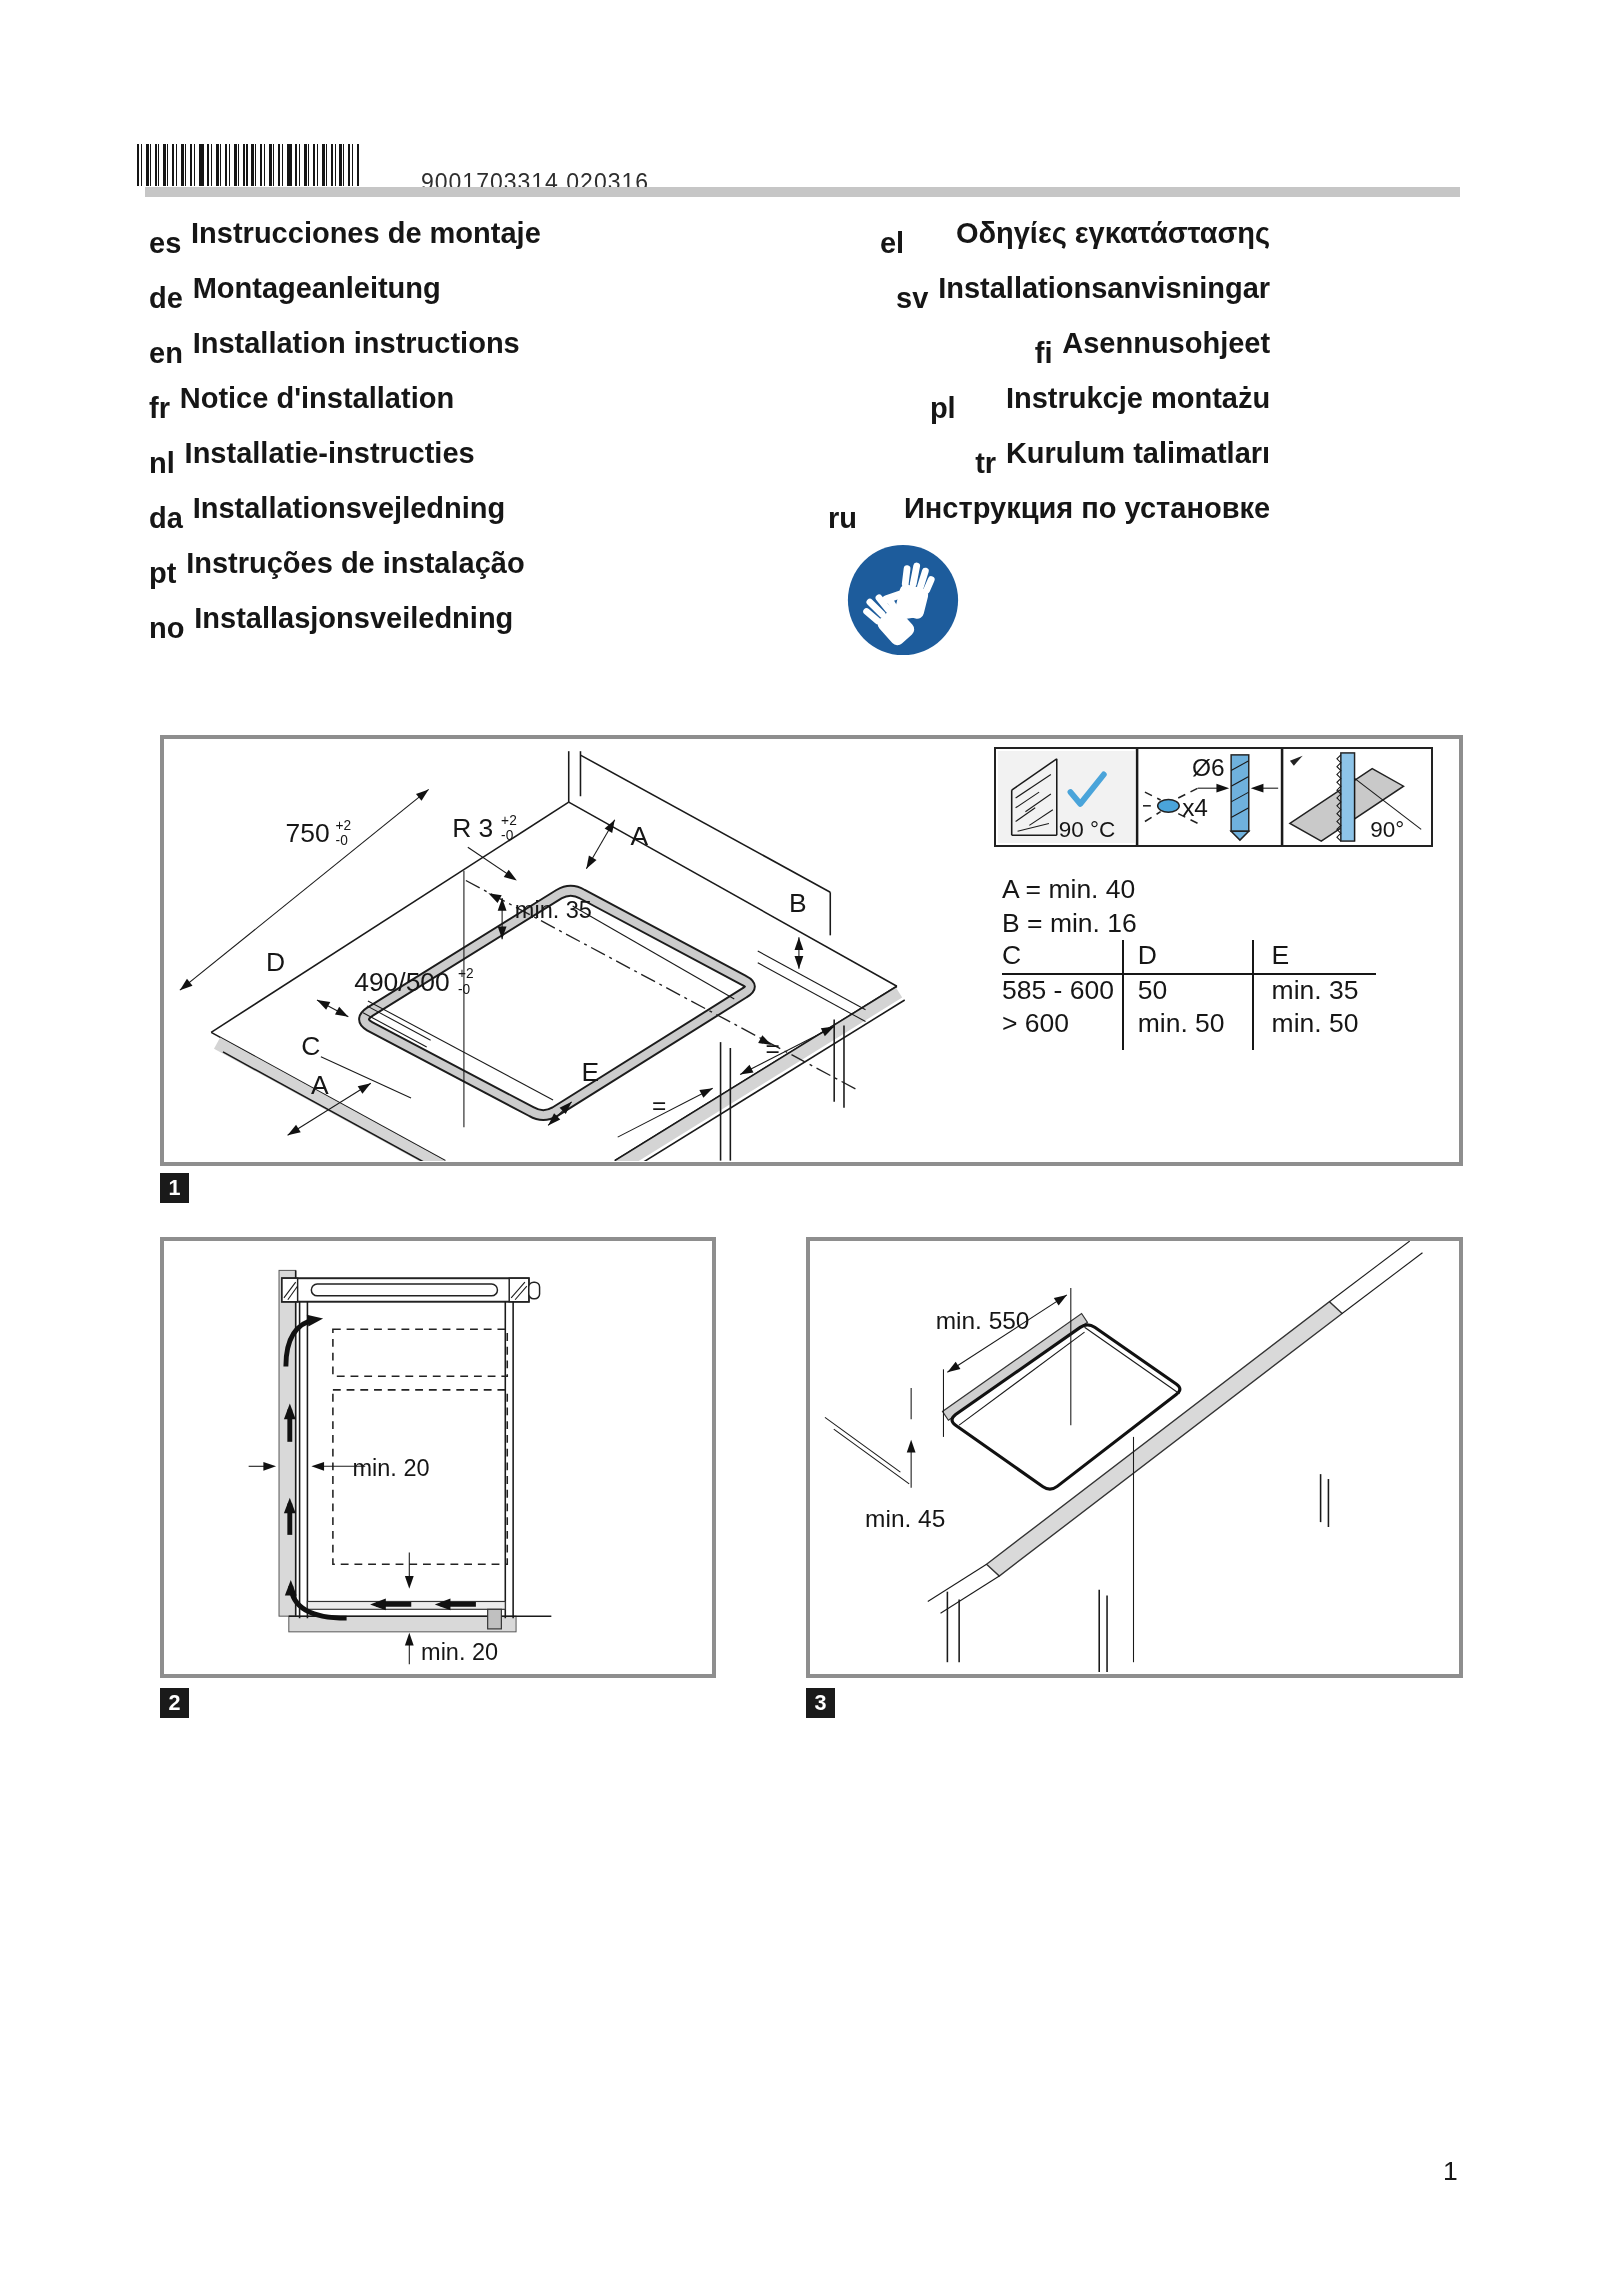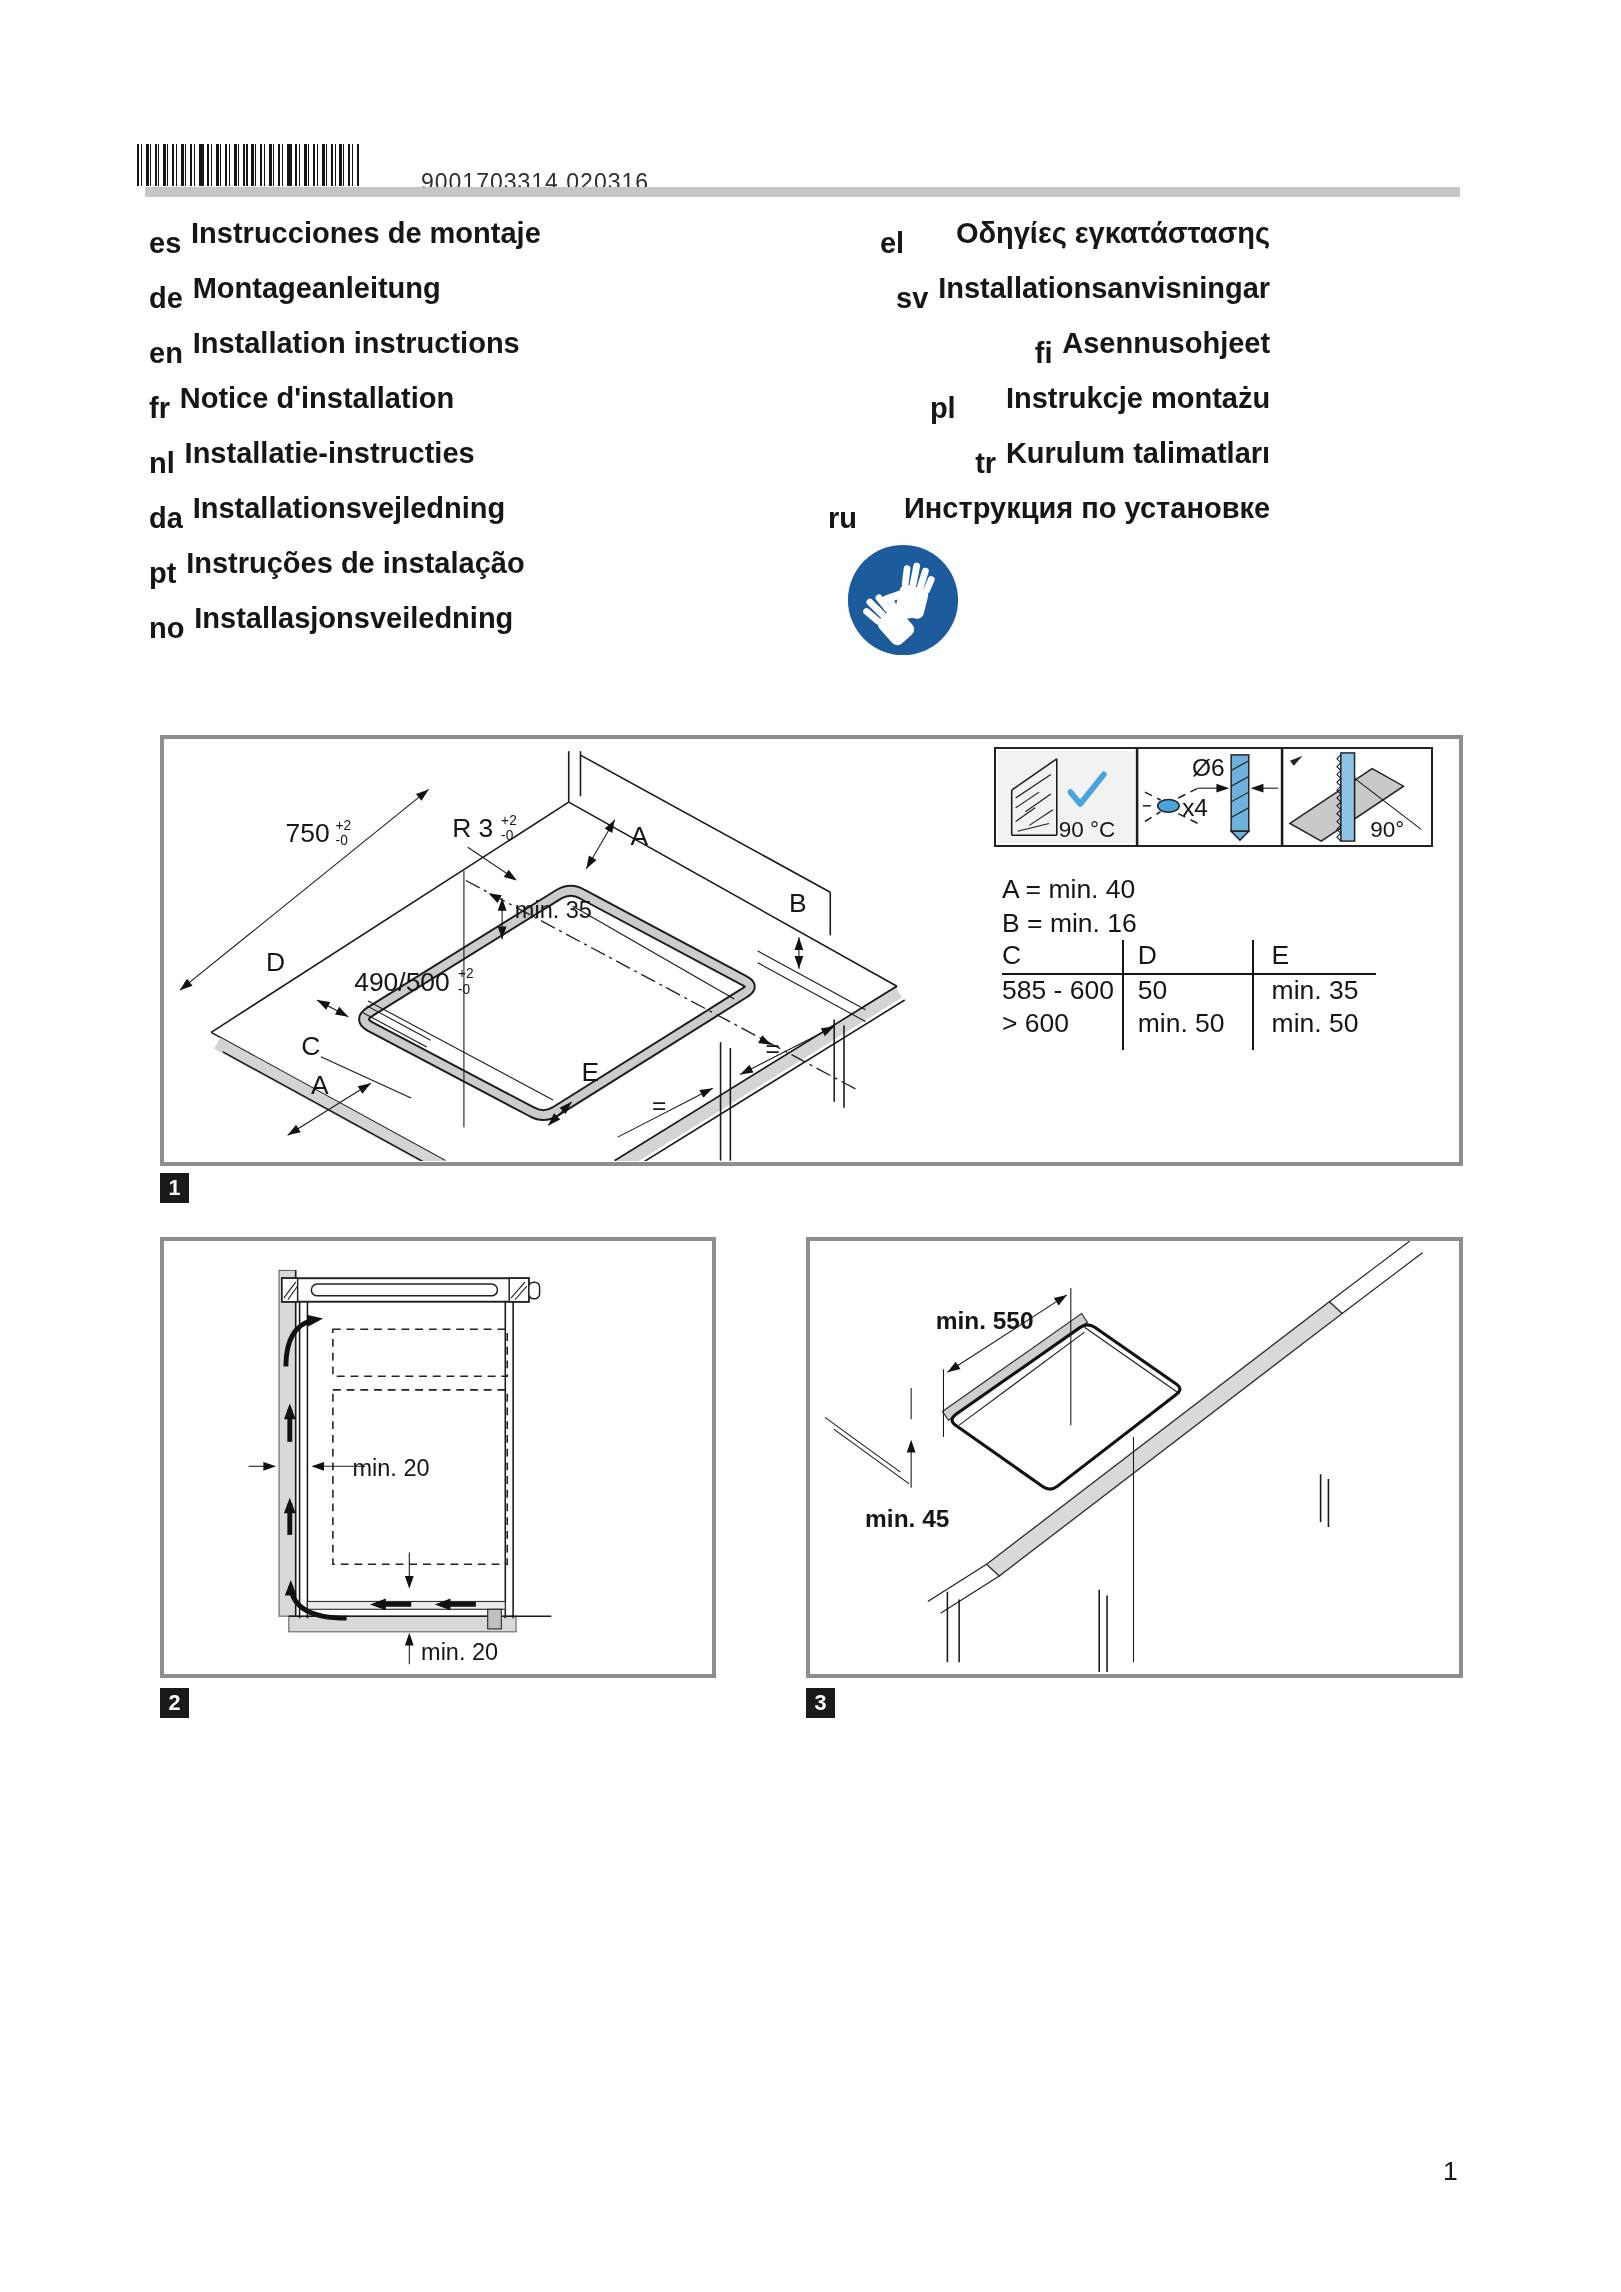--- a/index.html
+++ b/index.html
@@ -17,21 +17,21 @@
   #langR{left:828px;top:206px;align-items:flex-end;}
   .lrow{height:55px;display:flex;align-items:center;font-weight:700;font-size:29px;white-space:nowrap;}
   .lcode{display:inline-block;margin-right:9.8px;margin-top:20px;}
   #langR .lrow:nth-child(1) .lcode,
   #langR .lrow:nth-child(4) .lcode,
   #langR .lrow:nth-child(6) .lcode{width:76px;margin-right:0;}
   
   .frame{border:4.9px solid #8e8e8e;background:#fff;box-sizing:border-box;}
   #fig1{left:160px;top:735px;width:1303px;height:431px;}
   #fig2{left:160px;top:1237px;width:556px;height:441px;}
-  #fig3{left:806px;top:1237px;width:657px;height:441px;font-weight:bold;}
+  #fig3{left:806px;top:1237px;width:657px;height:441px;}
   .badge{width:29px;height:30px;background:#1a1a1a;color:#fff;font-weight:700;font-size:21.6px;
          display:flex;align-items:center;justify-content:center;}
   #badge1{left:160px;top:1173px;}
   #badge2{left:160px;top:1688px;}
   #badge3{left:806px;top:1688px;}
   
   #strip{left:830px;top:7.8px;width:439px;height:100px;border:2px solid #222;box-sizing:border-box;}
   
   #legend{left:838px;top:133px;font-size:26.5px;line-height:34px;}
   #dtable{left:838px;top:199px;width:376px;font-size:26.5px;}

